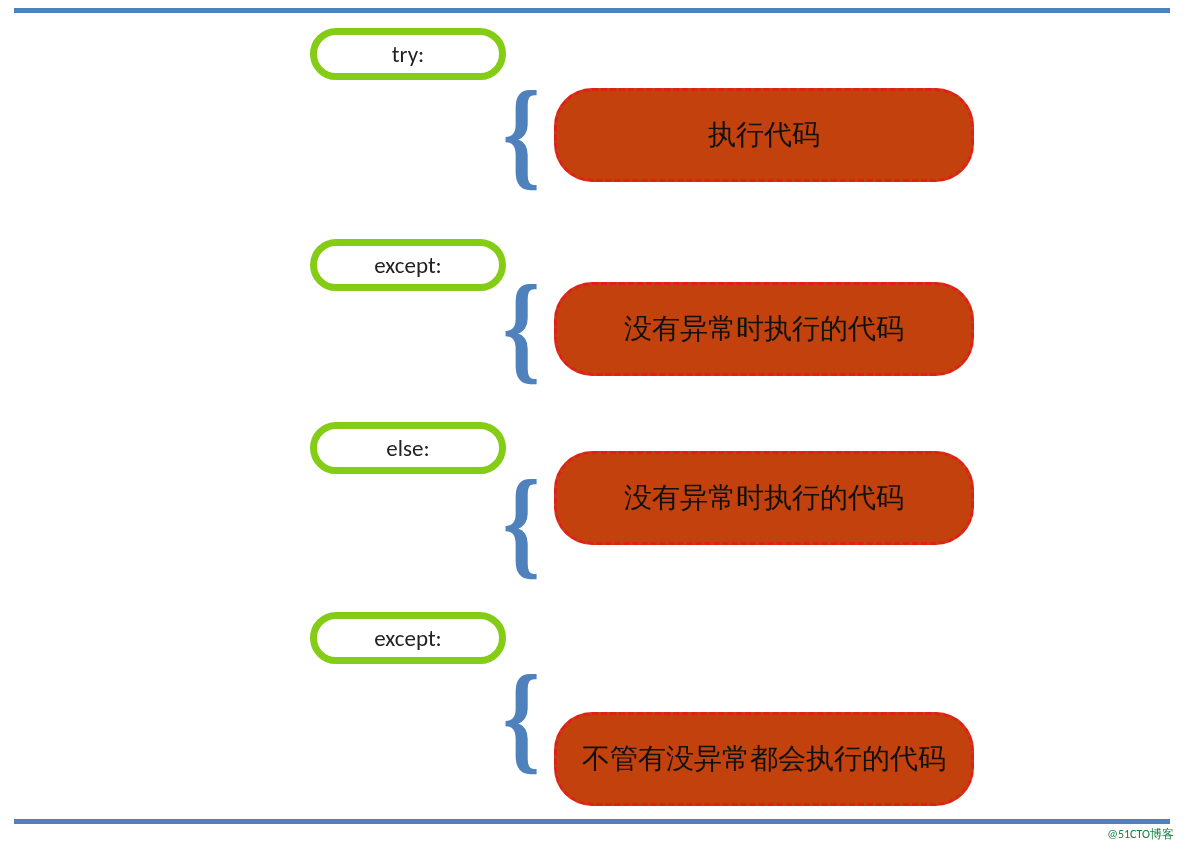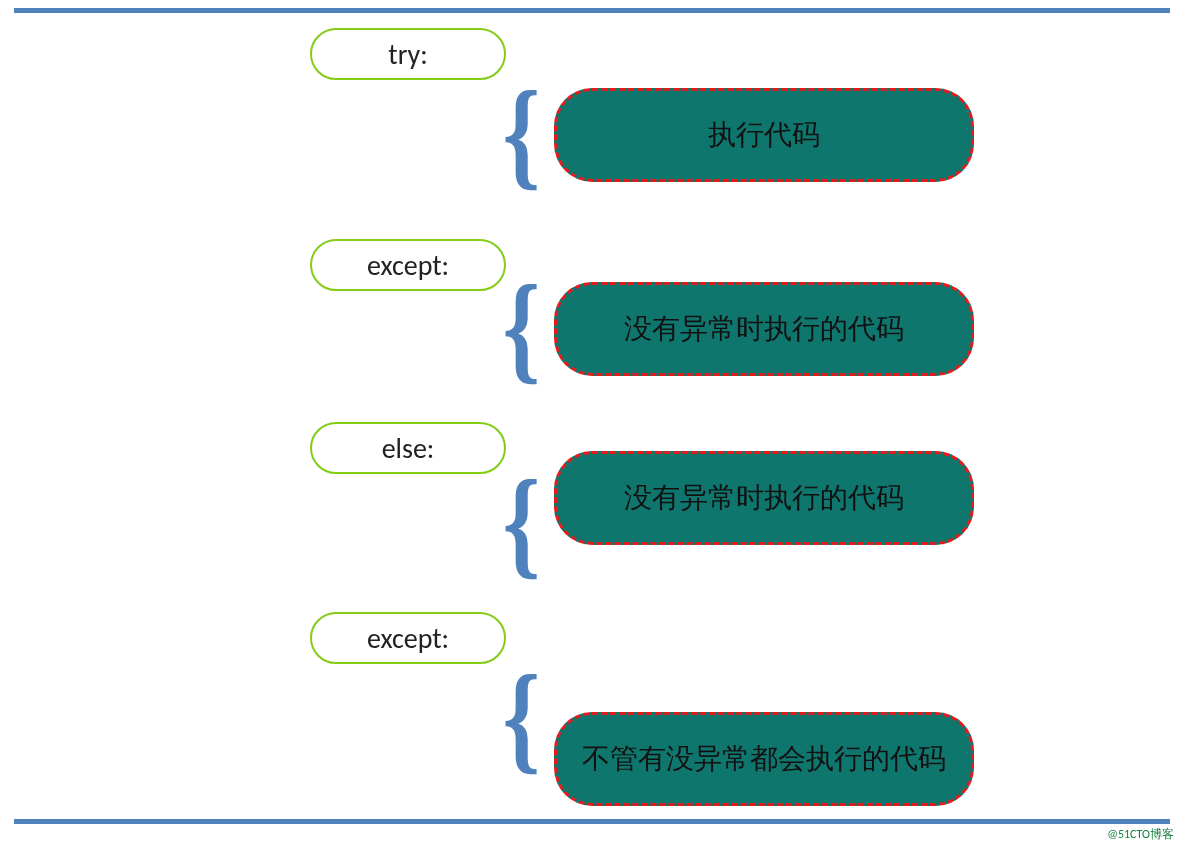--- a/index.html
+++ b/index.html
@@ -17,27 +17,27 @@
     background: #4F81BD;
   }
   .hr-top { top: 8px; }
   .hr-bottom { bottom: 25px; }
 
   .keyword-pill {
     position: absolute;
     left: 310px;
     width: 196px;
     height: 52px;
-    border: 2px solid #84cc16;
+    border: 7px solid #84cc16;
     border-radius: 26px;
     background: #ffffff;
     display: flex;
     align-items: center;
     justify-content: center;
-    font-size: 28px;
+    font-size: 23px;
     color: #222;
   }
 
   .brace {
     position: absolute;
     left: 498px;
     width: 46px;
     color: #4F81BD;
     font-family: "Cambria Math", "Times New Roman", serif;
     font-size: 120px;
@@ -47,21 +47,21 @@
     transform: scaleX(0.8);
   }
 
   .desc-pill {
     position: absolute;
     left: 554px;
     width: 420px;
     height: 94px;
     border: 3px dashed #E61C1C;
     border-radius: 38px;
-    background: #0f766e;
+    background: #c2410c;
     display: flex;
     align-items: center;
     justify-content: center;
     font-size: 28px;
     color: #111;
     font-family: "Microsoft YaHei", "SimHei", Arial, sans-serif;
     font-weight: 500;
   }
 
   .watermark {

